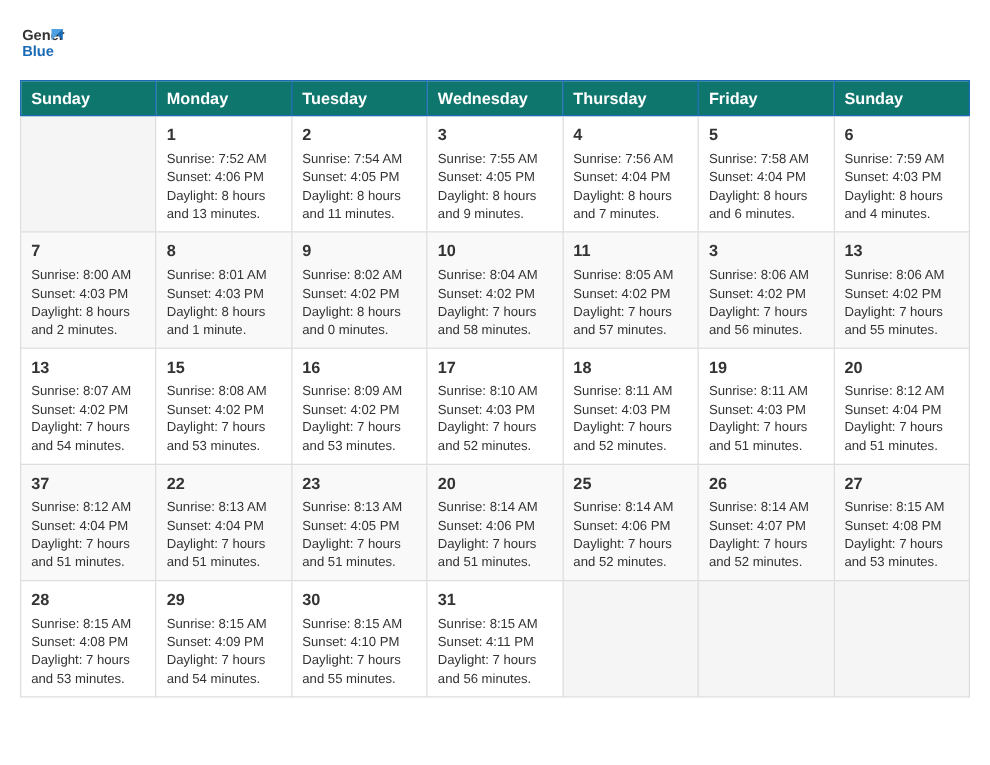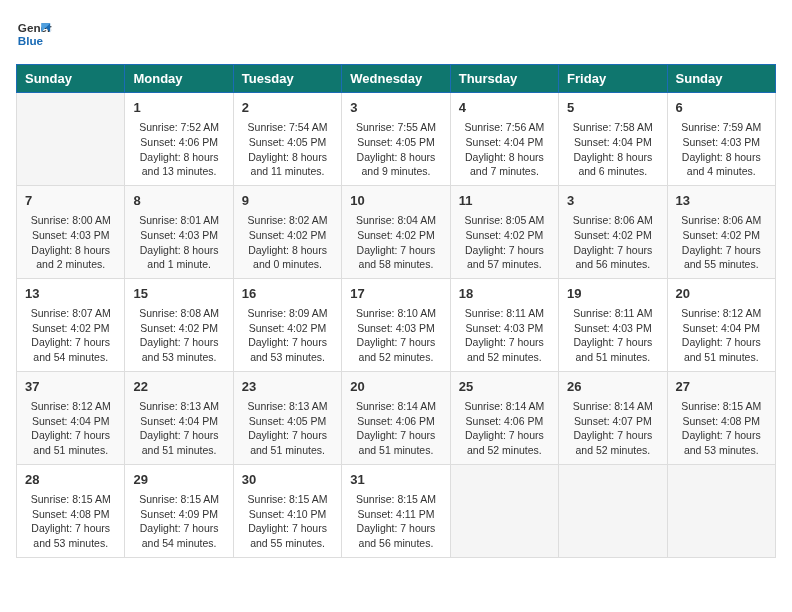--- a/index.html
+++ b/index.html
@@ -68,21 +68,20 @@
     }
     .day-number {
       font-size: 13px;
       font-weight: bold;
       display: block;
       margin-bottom: 3px;
     }
     .day-info {
       font-size: 10.5px;
       color: #333;
-      text-align: center;
     }
     .empty-cell {
       background: #f5f5f5 !important;
     }
   </style>
 </head>
 <body>
 
 <div class="header">
   <div class="logo">

